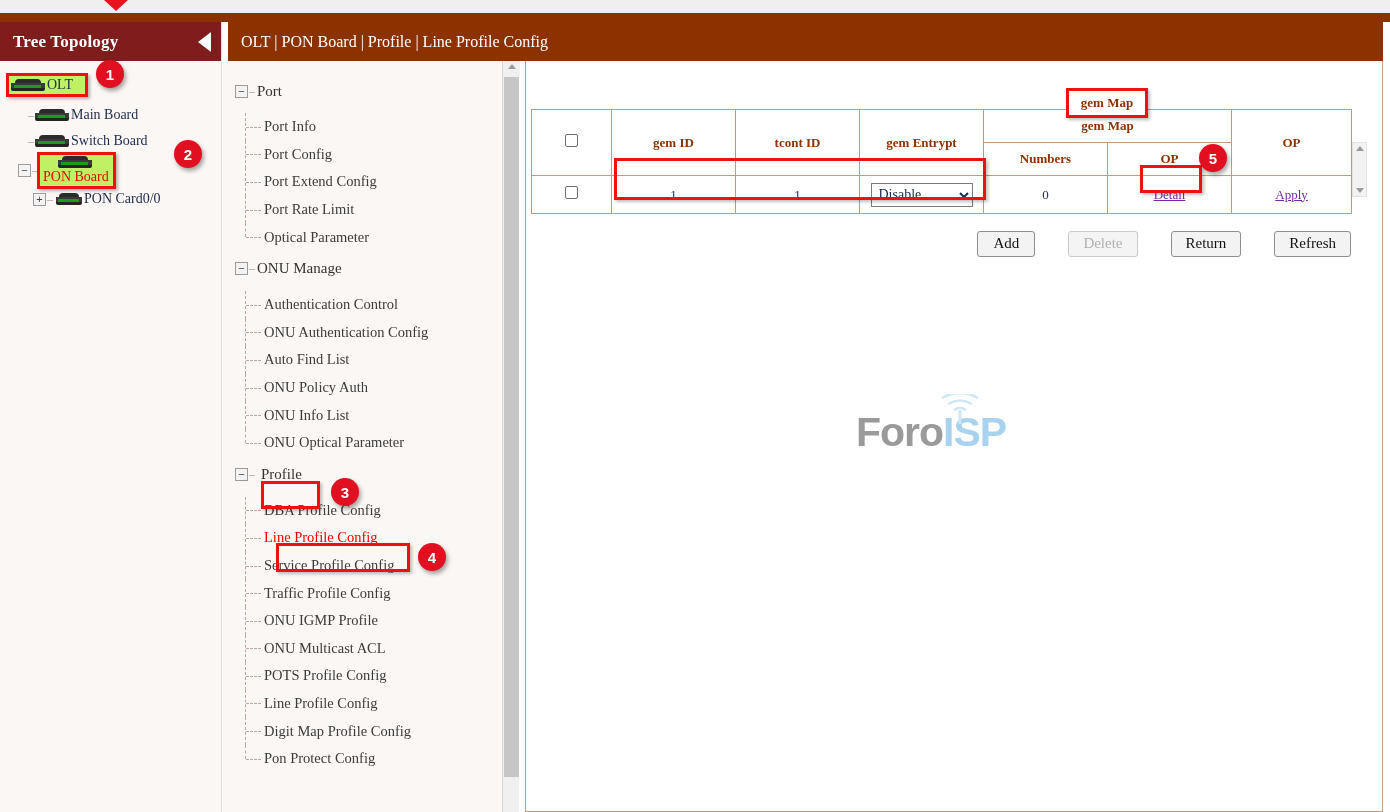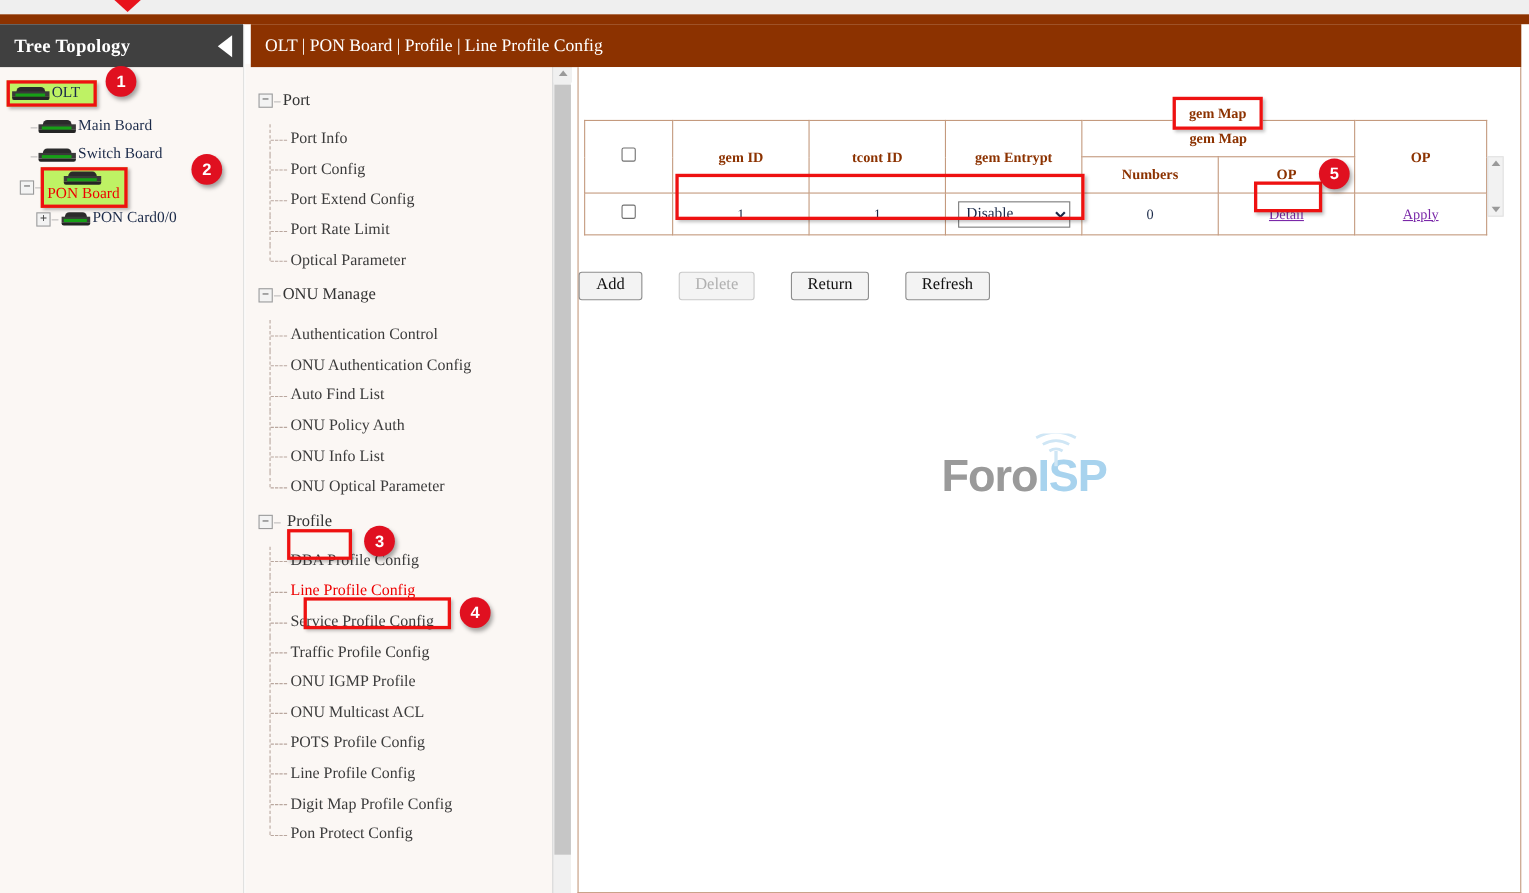--- a/index.html
+++ b/index.html
@@ -29,21 +29,21 @@
   }
 
   
   #sidebar {
     position: absolute; left: 0; top: 22px; width: 222px; height: 790px;
     background: #fbf7f4;
     border-right: 1px solid #dedede;
   }
   #sidebar-header {
     position: relative;
-    height: 39px; background: #404040;
+    height: 39px; background: #7f1d1d;
     display: flex; align-items: center; justify-content: space-between;
     padding: 0 10px 0 13px;
   }
   #sidebar-title {
     color: #ffffff; font-size: 17px; font-weight: bold;
     letter-spacing: .2px;
   }
   #collapse-arrow {
     width: 0; height: 0;
     border-top: 10px solid transparent;
@@ -218,22 +218,22 @@
     position: absolute; left: 826px; top: 81px;
     width: 15px; height: 55px; background: #f2f2f2;
     border: 1px solid #e2e2e2;
     display: flex; flex-direction: column;
     align-items: center; justify-content: space-between;
     padding: 3px 0;
   }
 
   
   #btn-row {
-    position: absolute; left: 0; top: 186px; width: 825px;
-    display: flex; justify-content: flex-start; gap: 33px;
+    position: absolute; left: 0; top: 170px; width: 825px;
+    display: flex; justify-content: flex-end; gap: 33px;
   }
   .btn {
     font-family: "Liberation Serif", serif;
     font-size: 15px; color: #111;
     background: #f3f3f3;
     border: 1px solid #8d8d8d;
     border-radius: 3px;
     padding: 3px 14px 4px 14px;
     min-width: 58px; text-align: center;
   }

